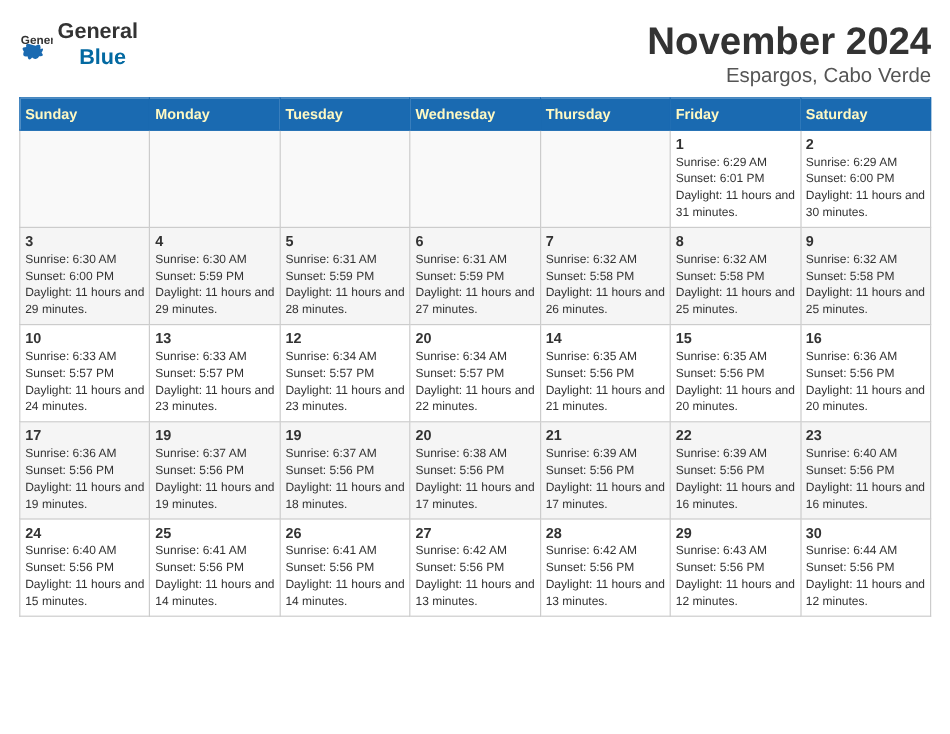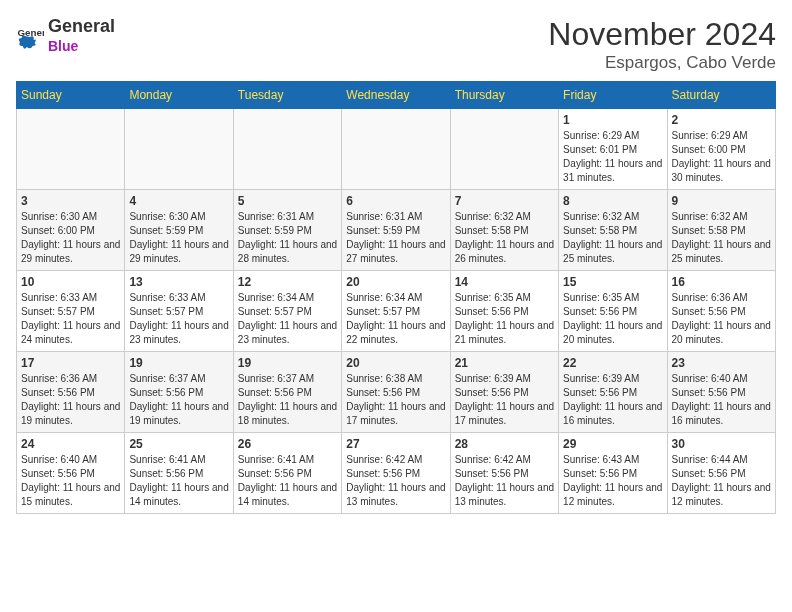--- a/index.html
+++ b/index.html
@@ -23,37 +23,37 @@
     }
     .logo-icon {
       width: 28px;
       height: 28px;
     }
     .title-area {
       text-align: right;
     }
     .month-title {
       font-size: 32px;
-      font-weight: normal;
+      font-weight: bold;
       color: #333;
     }
     .subtitle {
       font-size: 17px;
       color: #555;
     }
     table {
       width: 100%;
       border-collapse: collapse;
       table-layout: fixed;
     }
     th {
       background-color: #1a6ab1;
-      color: #fde047;
+      color: #fef9c3;
       font-size: 12px;
-      font-weight: normal;
+      font-weight: bold;
       padding: 6px 4px;
       text-align: left;
       border: 1px solid #1a6ab1;
     }
     td {
       border: 1px solid #ccc;
       vertical-align: top;
       padding: 4px;
       height: 80px;
       font-size: 10px;
@@ -84,21 +84,21 @@
 <body>
 
 <div class="header-area">
   <div class="logo">
     <svg class="logo-icon" viewBox="0 0 40 40" xmlns="http://www.w3.org/2000/svg">
       <text x="2" y="20" font-size="14" font-weight="bold" fill="#333">General</text>
       <path d="M28 8 Q38 2 36 14 Q44 10 38 20 Q44 26 34 26 Q30 34 22 28 Q16 36 14 26 Q4 28 8 18 Q2 10 12 10 Q10 2 20 6 Z" fill="#1a6ab1" transform="translate(0, 16) scale(0.7)"></path>
     </svg>
     <div>
       <span style="font-size:18px;font-weight:bold;color:#333;">General</span><br>
-      <span style="font-size:14px;font-weight:bold;color:#a21caf;">Blue</span>
+      <span style="font-size:18px;font-weight:bold;color:#0369a1;margin-left:18px;">Blue</span>
     </div>
   </div>
   <div class="title-area">
     <div class="month-title">November 2024</div>
     <div class="subtitle">Espargos, Cabo Verde</div>
   </div>
 </div>
 
 <table>
   <thead>

